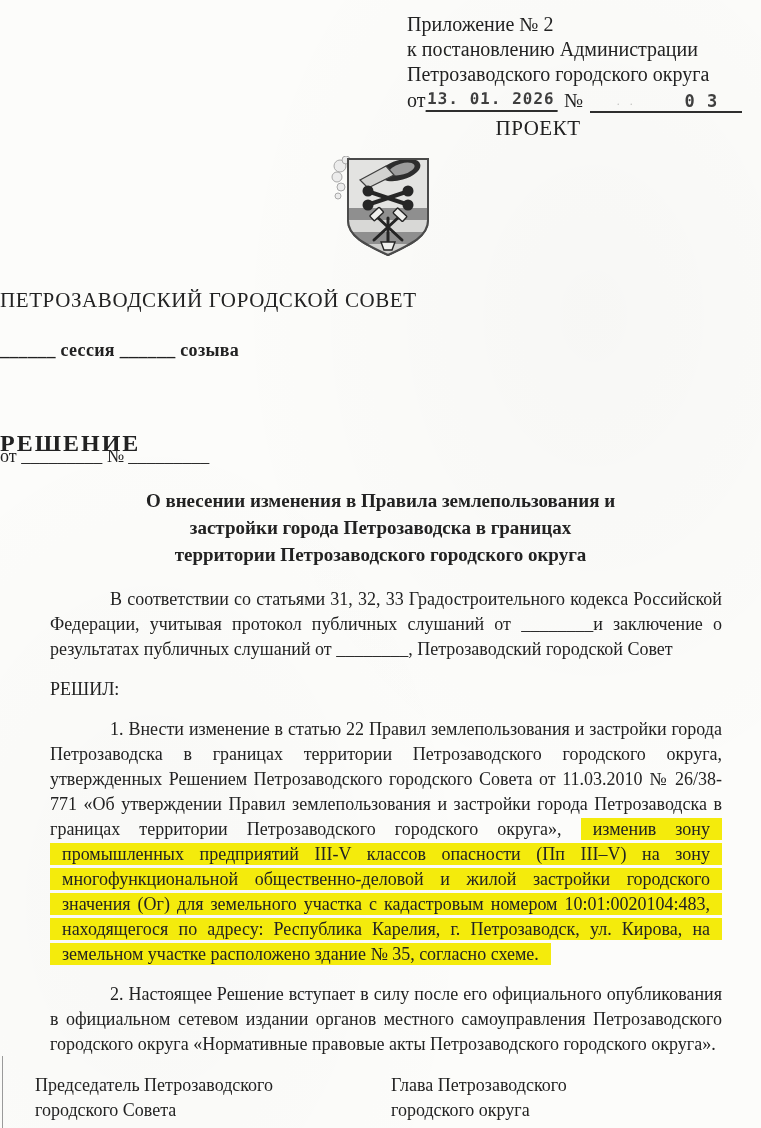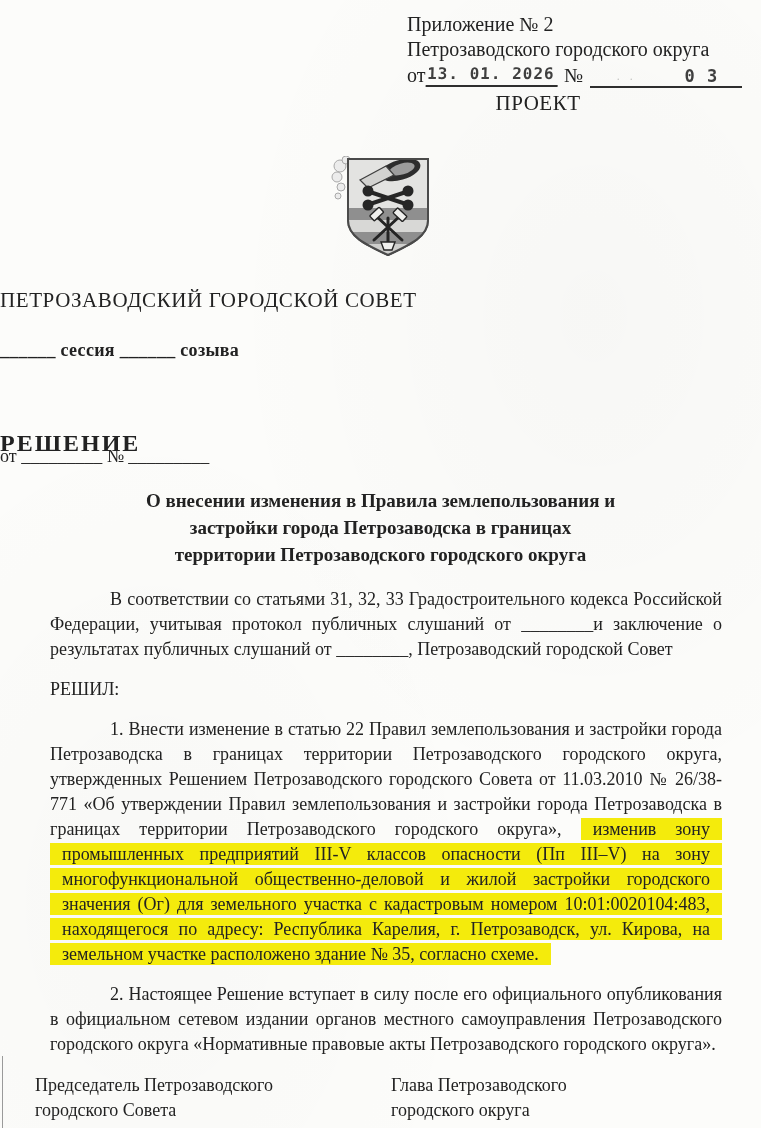--- a/index.html
+++ b/index.html
@@ -101,20 +101,21 @@
 </style>
 </head>
 <body>
 
 <div class="page">
 
   <div class="scan-line"></div>
 
   <div class="header">
     <div>Приложение № 2</div>
+    <div>к постановлению Администрации</div>
     <div>Петрозаводского городского округа</div>
     <div class="date-row">
       <span class="from-label">от</span>
       <span class="stamp date-stamp">13. 01. 2026</span>
       <span>№</span>
       <span class="numfield">
         <span class="faint-stamp">· ·</span>
         <span class="stamp number-stamp">0 3</span>
       </span>
     </div>

